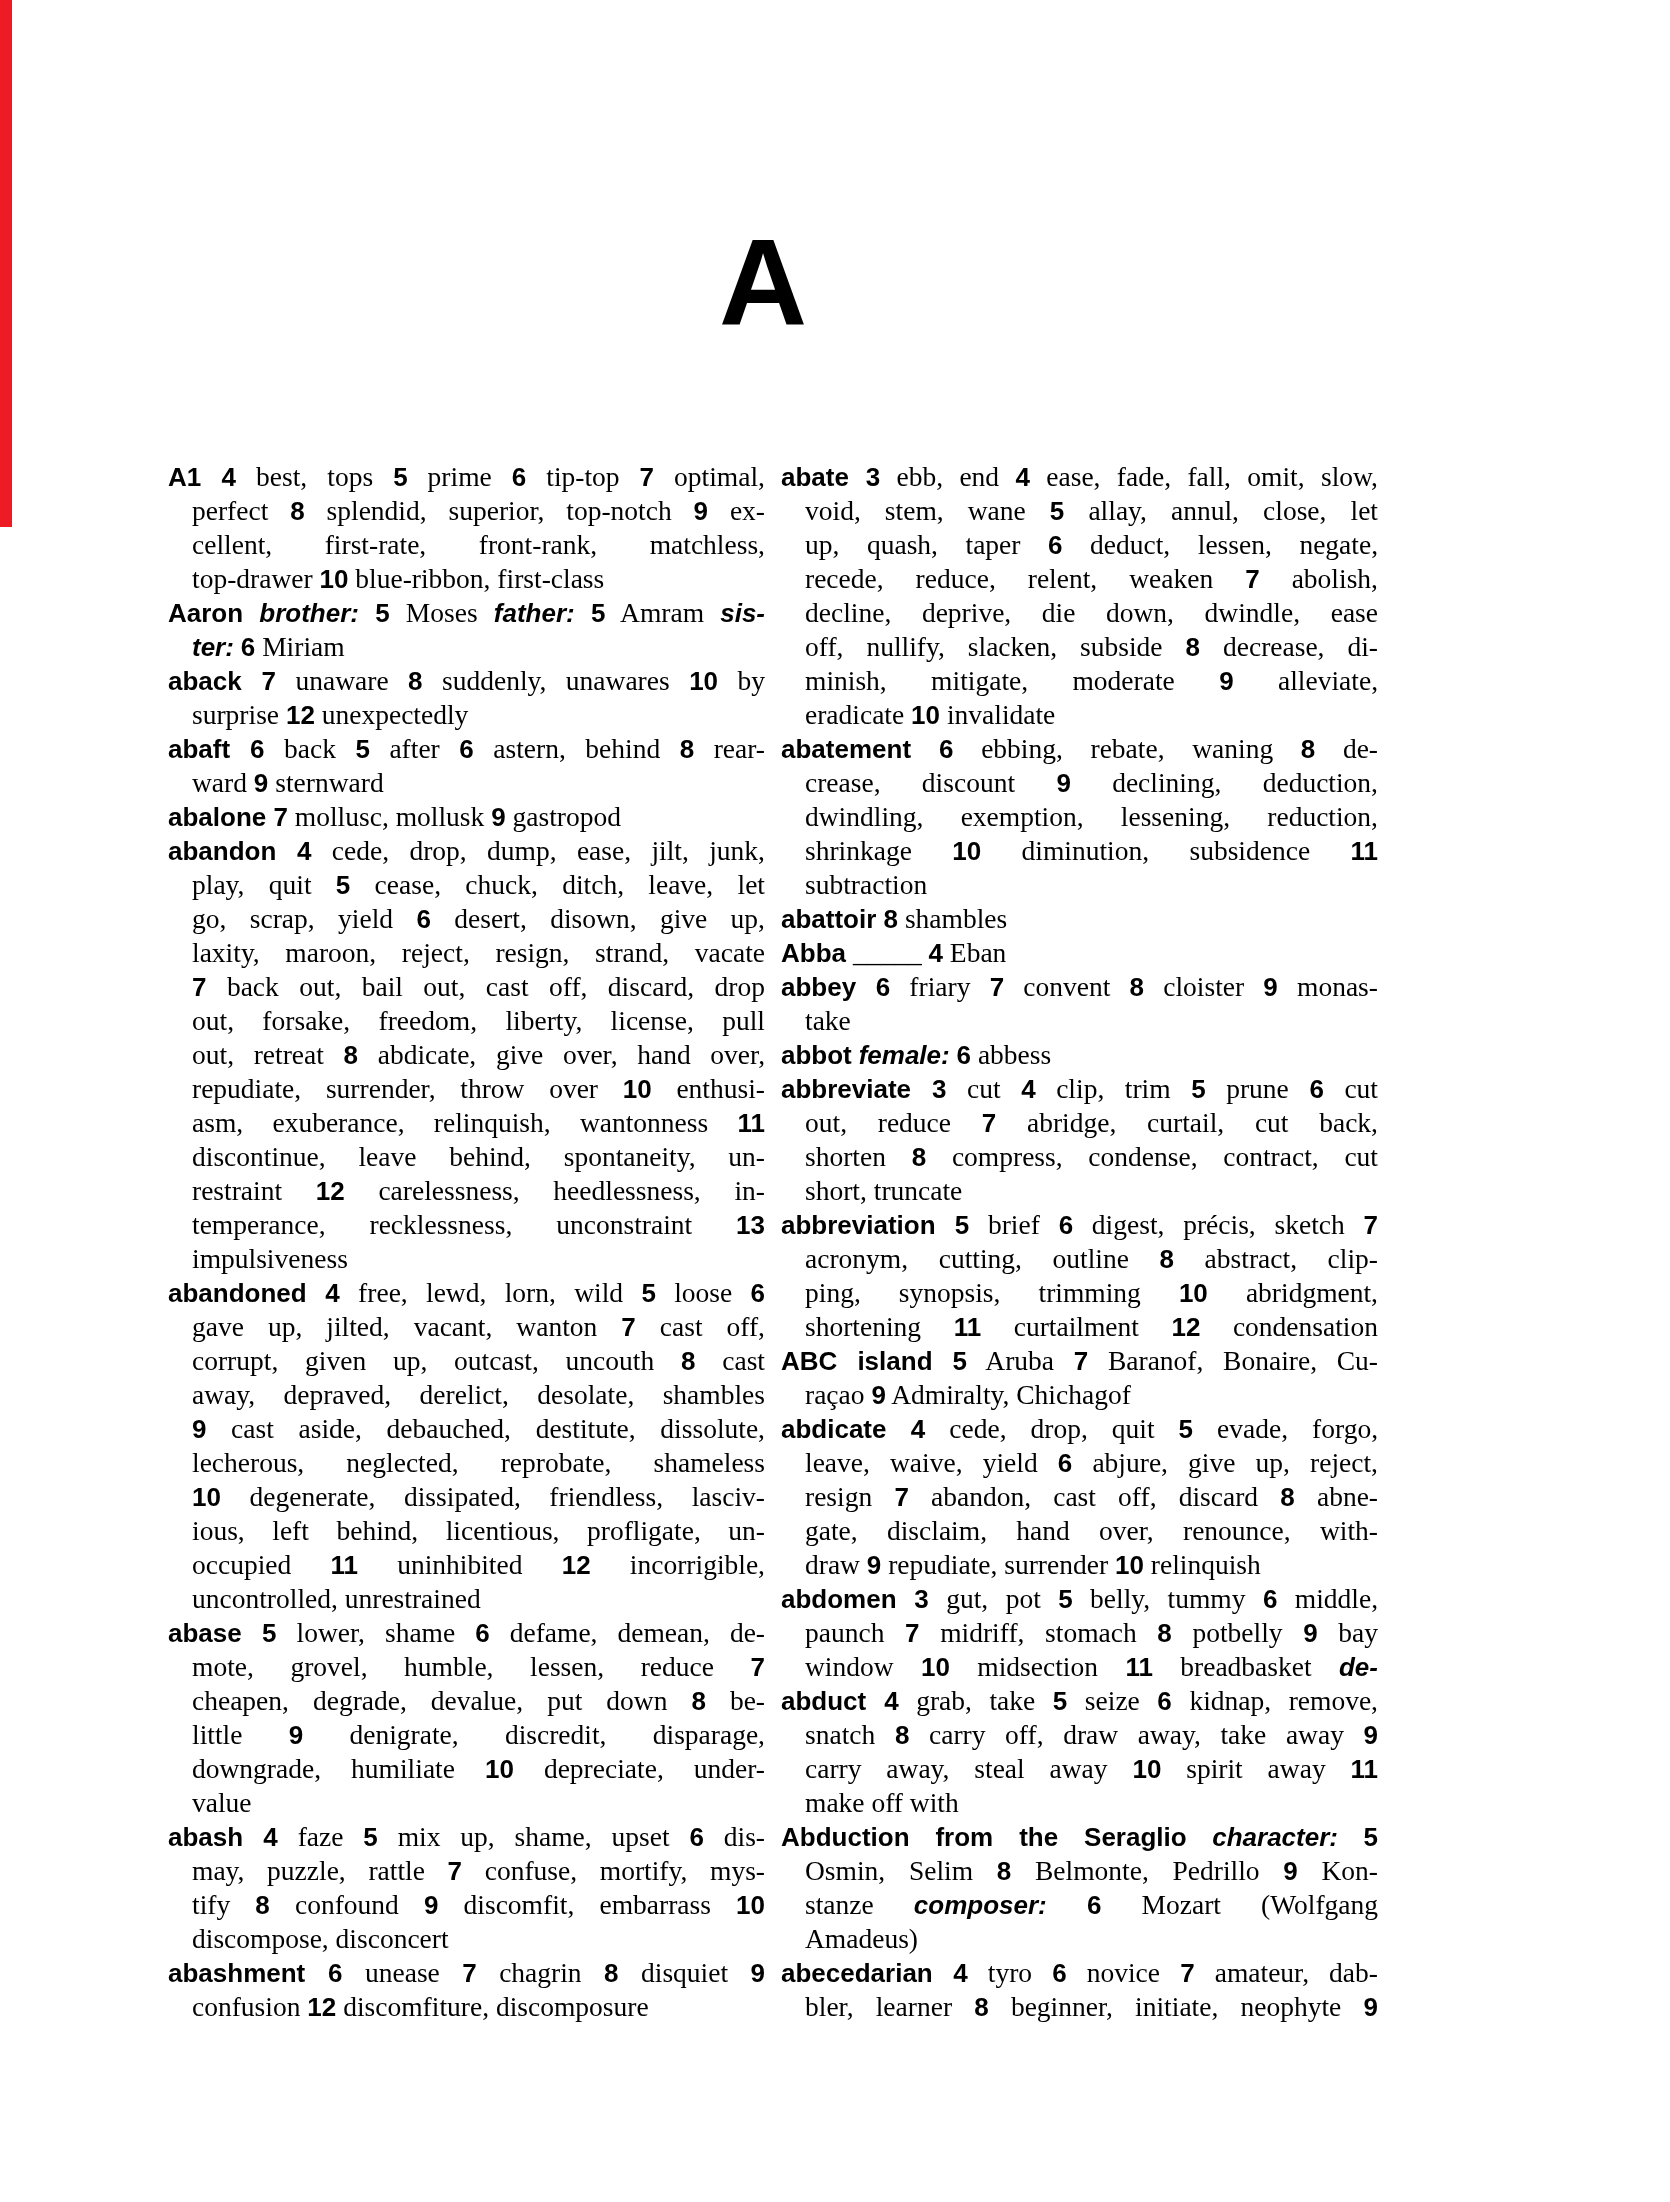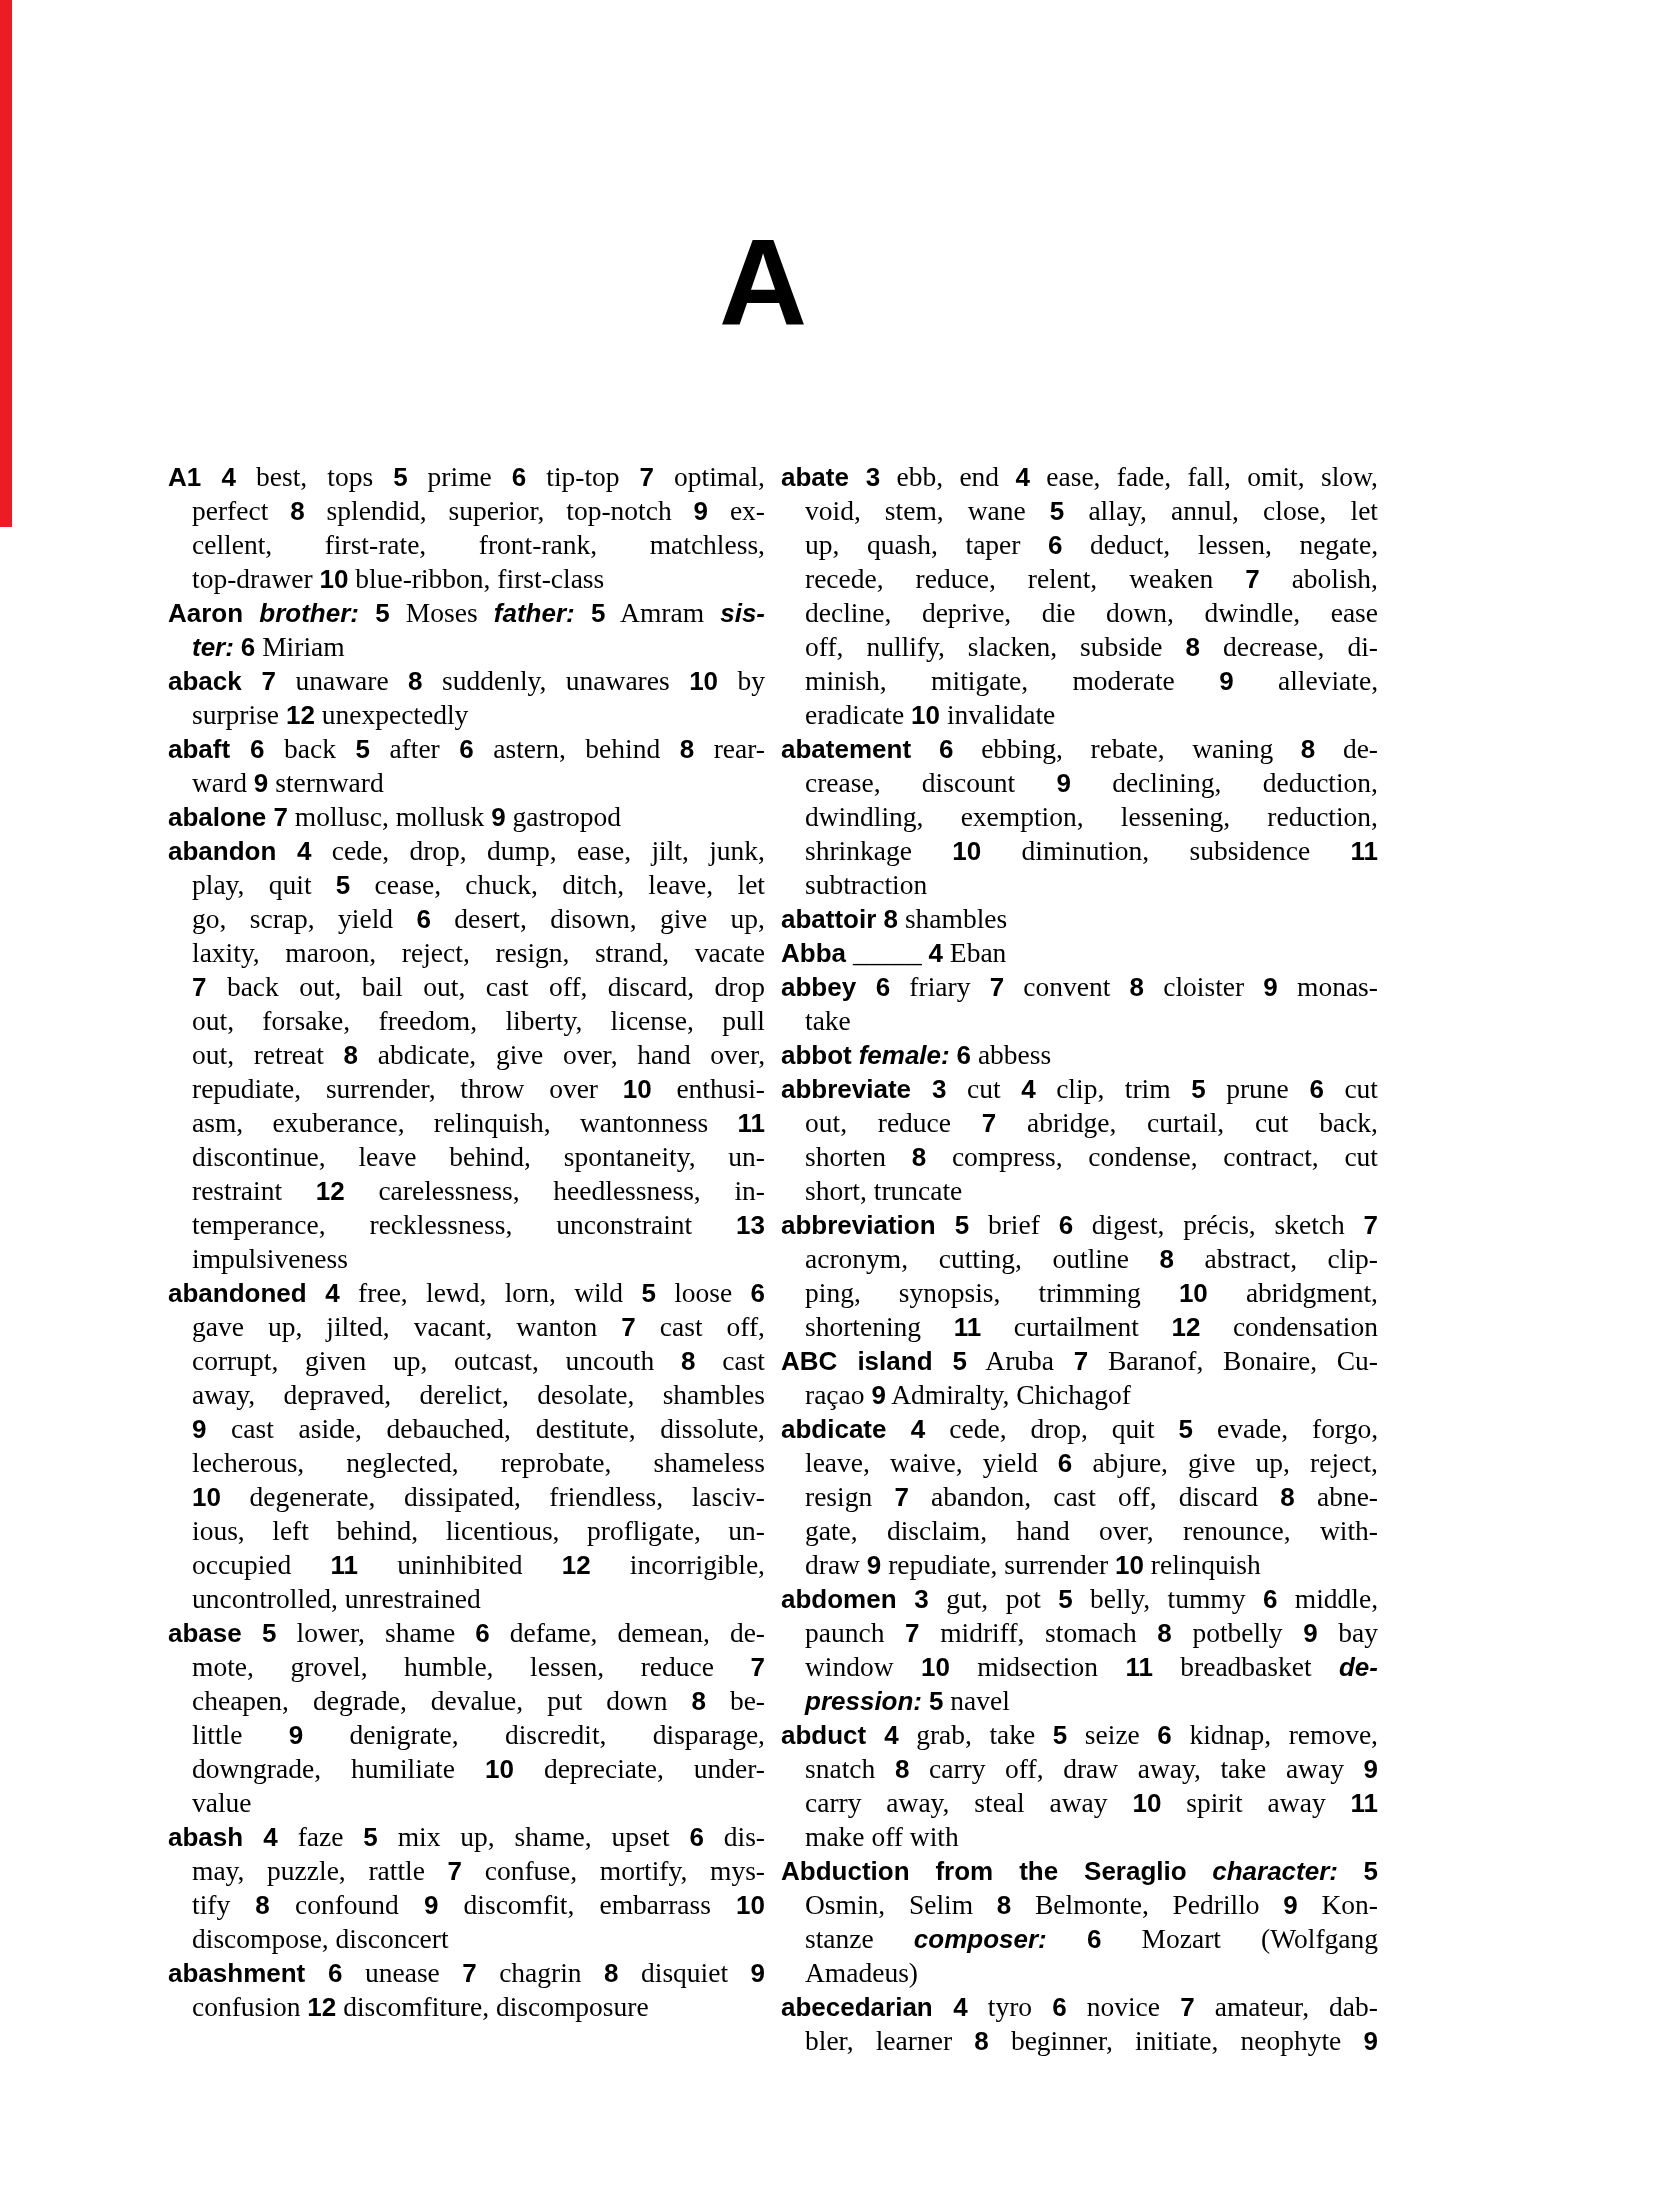--- a/index.html
+++ b/index.html
@@ -106,21 +106,20 @@
     <div class="line just"><span class="hw">ABC island 5</span> Aruba <span class="hw">7</span> Baranof, Bonaire, Cu-</div>
     <div class="line ind">raçao <span class="hw">9</span> Admiralty, Chichagof</div>
     <div class="line just"><span class="hw">abdicate 4</span> cede, drop, quit <span class="hw">5</span> evade, forgo,</div>
     <div class="line ind just">leave, waive, yield <span class="hw">6</span> abjure, give up, reject,</div>
     <div class="line ind just">resign <span class="hw">7</span> abandon, cast off, discard <span class="hw">8</span> abne-</div>
     <div class="line ind just">gate, disclaim, hand over, renounce, with-</div>
     <div class="line ind">draw <span class="hw">9</span> repudiate, surrender <span class="hw">10</span> relinquish</div>
     <div class="line just"><span class="hw">abdomen 3</span> gut, pot <span class="hw">5</span> belly, tummy <span class="hw">6</span> middle,</div>
     <div class="line ind just">paunch <span class="hw">7</span> midriff, stomach <span class="hw">8</span> potbelly <span class="hw">9</span> bay</div>
     <div class="line ind just">window <span class="hw">10</span> midsection <span class="hw">11</span> breadbasket <span class="itq">de-</span></div>
-    <div class="line ind"><span class="itq">pression:</span> <span class="hw">5</span> navel</div>
     <div class="line just"><span class="hw">abduct 4</span> grab, take <span class="hw">5</span> seize <span class="hw">6</span> kidnap, remove,</div>
     <div class="line ind just">snatch <span class="hw">8</span> carry off, draw away, take away <span class="hw">9</span></div>
     <div class="line ind just">carry away, steal away <span class="hw">10</span> spirit away <span class="hw">11</span></div>
     <div class="line ind">make off with</div>
     <div class="line just"><span class="hw">Abduction from the Seraglio</span> <span class="itq">character:</span> <span class="hw">5</span></div>
     <div class="line ind just">Osmin, Selim <span class="hw">8</span> Belmonte, Pedrillo <span class="hw">9</span> Kon-</div>
     <div class="line ind just">stanze <span class="itq">composer:</span> <span class="hw">6</span> Mozart (Wolfgang</div>
     <div class="line ind">Amadeus)</div>
     <div class="line just"><span class="hw">abecedarian 4</span> tyro <span class="hw">6</span> novice <span class="hw">7</span> amateur, dab-</div>
     <div class="line ind just">bler, learner <span class="hw">8</span> beginner, initiate, neophyte <span class="hw">9</span></div>

